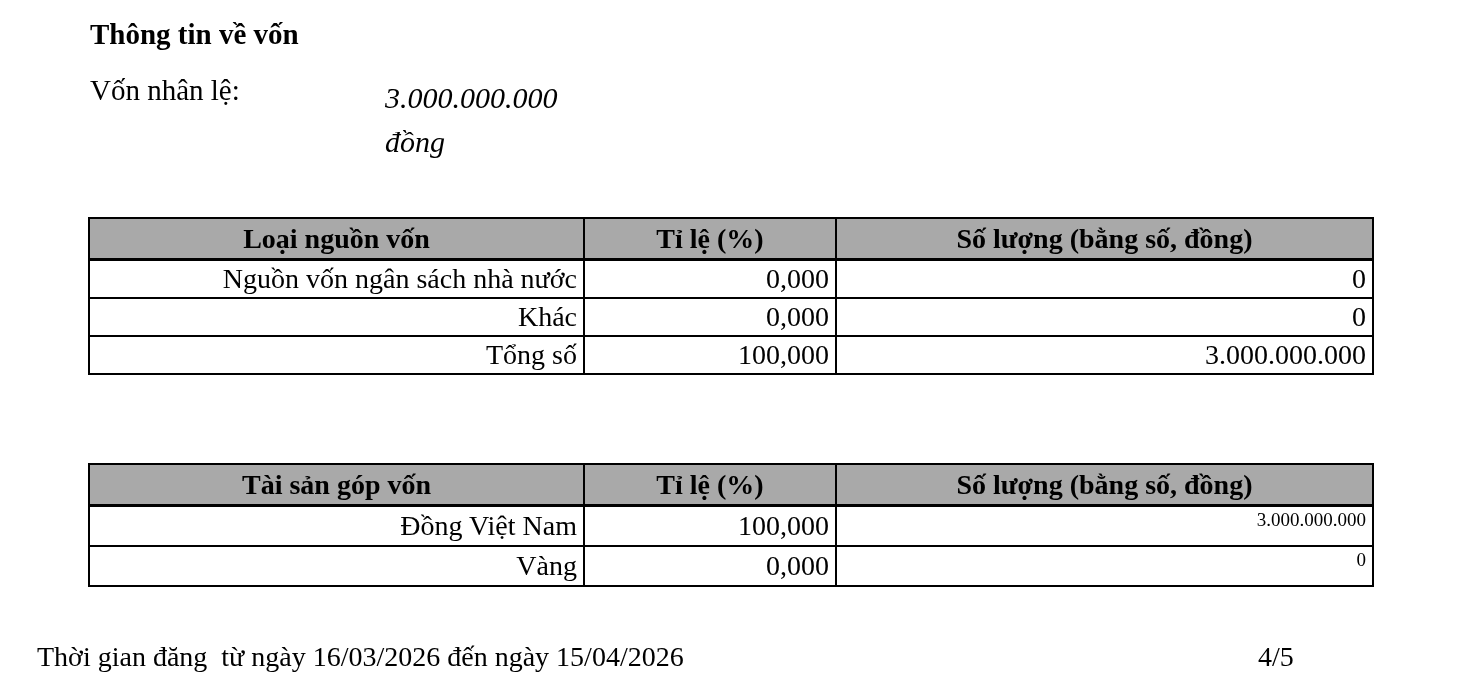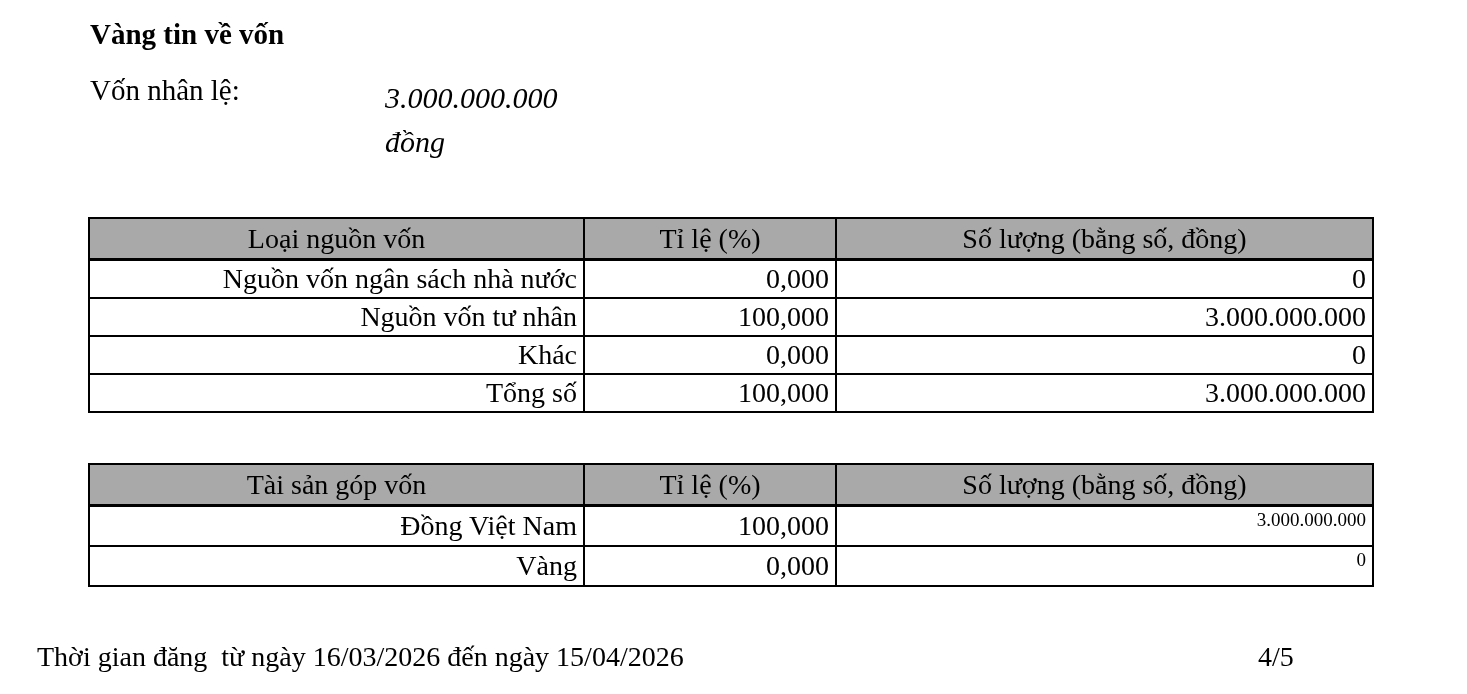--- a/index.html
+++ b/index.html
@@ -33,21 +33,21 @@
   #table2 { top:463px; }
   .tbl th, .tbl td {
     border:2px solid #000000;
     font-size:28px;
     padding:0 6px;
     overflow:hidden;
     white-space:nowrap;
   }
   .tbl th {
     background:#A9A9A9;
-    font-weight:normal;
+    font-weight:bold;
     text-align:center;
     height:39px;
     border-bottom:3px solid #000000;
     margin-top:24px;
   }
   .tbl td {
     height:36px;
     line-height:36px;
     vertical-align:middle;
     background:#ffffff;
@@ -67,21 +67,21 @@
     white-space:pre-wrap;
   }
   .page-num {
     position:absolute; left:1258px; top:641px;
     font-size:28px;
   }
 </style>
 </head>
 <body>
 
-<div class="title">Vàng tin về vốn</div>
+<div class="title">Thông tin về vốn</div>
 
 <div class="cap-label">Vốn nhân lệ:</div>
 <div class="cap-value">
   <div>3.000.000.000</div>
   <div>đồng</div>
 </div>
 
 <table class="tbl" id="table1">
   <colgroup>
     <col style="width:495px">
@@ -93,25 +93,20 @@
       <th>Loại nguồn vốn</th>
       <th>Tỉ lệ (%)</th>
       <th>Số lượng (bằng số, đồng)</th>
     </tr>
   </thead>
   <tbody>
       <tr>
         <td class="cell-label">Nguồn vốn ngân sách nhà nước</td>
         <td class="cell-num">0,000</td>
         <td class="cell-amt">0</td>
-      </tr>
-      <tr>
-        <td class="cell-label">Nguồn vốn tư nhân</td>
-        <td class="cell-num">100,000</td>
-        <td class="cell-amt">3.000.000.000</td>
       </tr>
       <tr>
         <td class="cell-label">Khác</td>
         <td class="cell-num">0,000</td>
         <td class="cell-amt">0</td>
       </tr>
       <tr>
         <td class="cell-label">Tổng số</td>
         <td class="cell-num">100,000</td>
         <td class="cell-amt">3.000.000.000</td>

